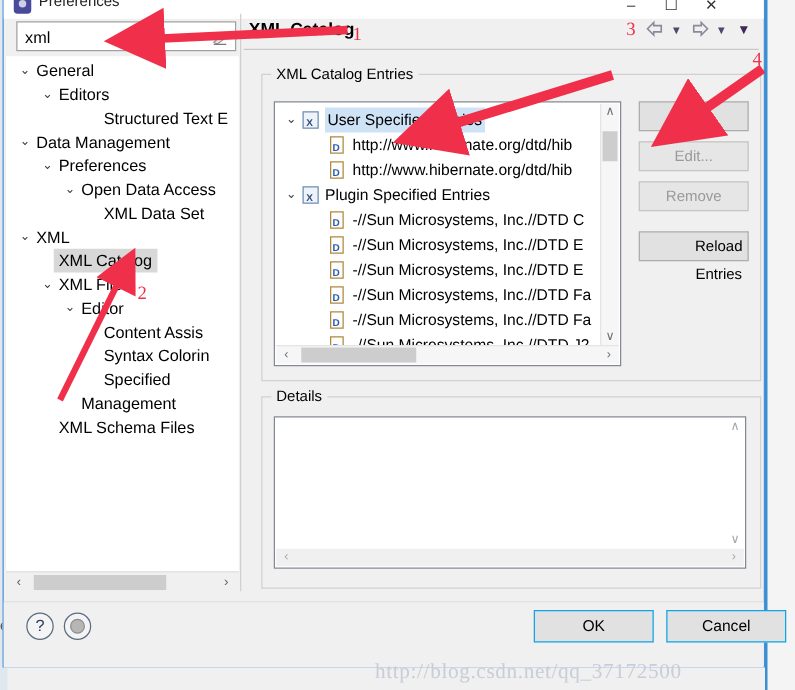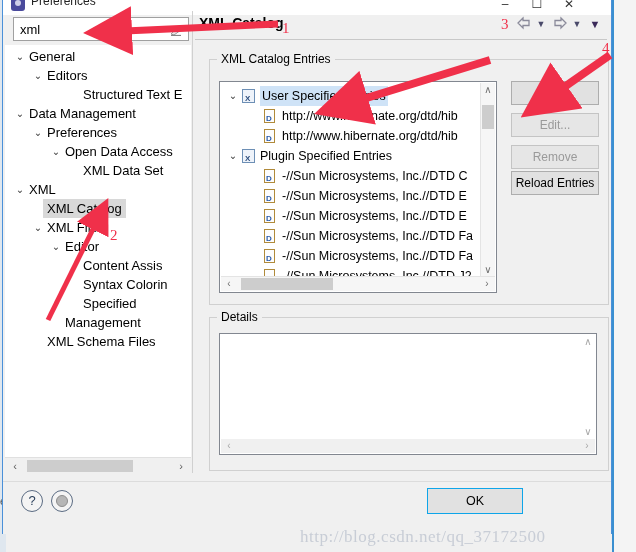--- a/index.html
+++ b/index.html
@@ -315,21 +315,21 @@
       <div class="eharrow" style="left:0">‹</div>
       <div class="ehthumb"></div>
       <div class="eharrow" style="right:0">›</div>
     </div>
   </div>
 
   <div id="entry-buttons">
       <div class="sidebtn" style="top: 86px;"><span>Add...</span></div>
       <div class="sidebtn disabled" style="top: 118px;"><span>Edit...</span></div>
       <div class="sidebtn disabled" style="top: 150px;"><span>Remove</span></div>
-      <div class="sidebtn" style="top: 176px;"><span>Reload Entries</span></div>
+      <div class="sidebtn" style="top: 190px; padding-left: 40px;"><span>Reload Entries</span></div>
     </div>
 
   <div class="groupbox" id="details-group"></div>
   <div class="grouptitle" id="details-title">Details</div>
   <div id="details-box">
     <span id="details-value"></span>
     <div class="dv">
       <div class="dvarr" style="top:0">∧</div>
       <div class="dvarr" style="bottom:0">∨</div>
     </div>
@@ -339,20 +339,21 @@
     </div>
   </div>
 
   <div id="footer-rule"></div>
   <div id="footer">
     <div class="circbtn" id="help-btn">?</div>
     <div class="circbtn" id="extra-btn">
         <span class="inner"></span>
       </div>
     <div class="dlgbtn" id="ok-btn">OK</div>
+    <div class="dlgbtn" id="cancel-btn">Cancel</div>
   </div>
 </div>
 
 <svg id="annots">
   <defs>
     <marker id="ah" markerWidth="7" markerHeight="7" refX="1" refY="3.5" orient="auto">
       <polygon points="0,0 7,3.5 0,7" fill="#f0304a"></polygon>
     </marker>
   </defs>
 

